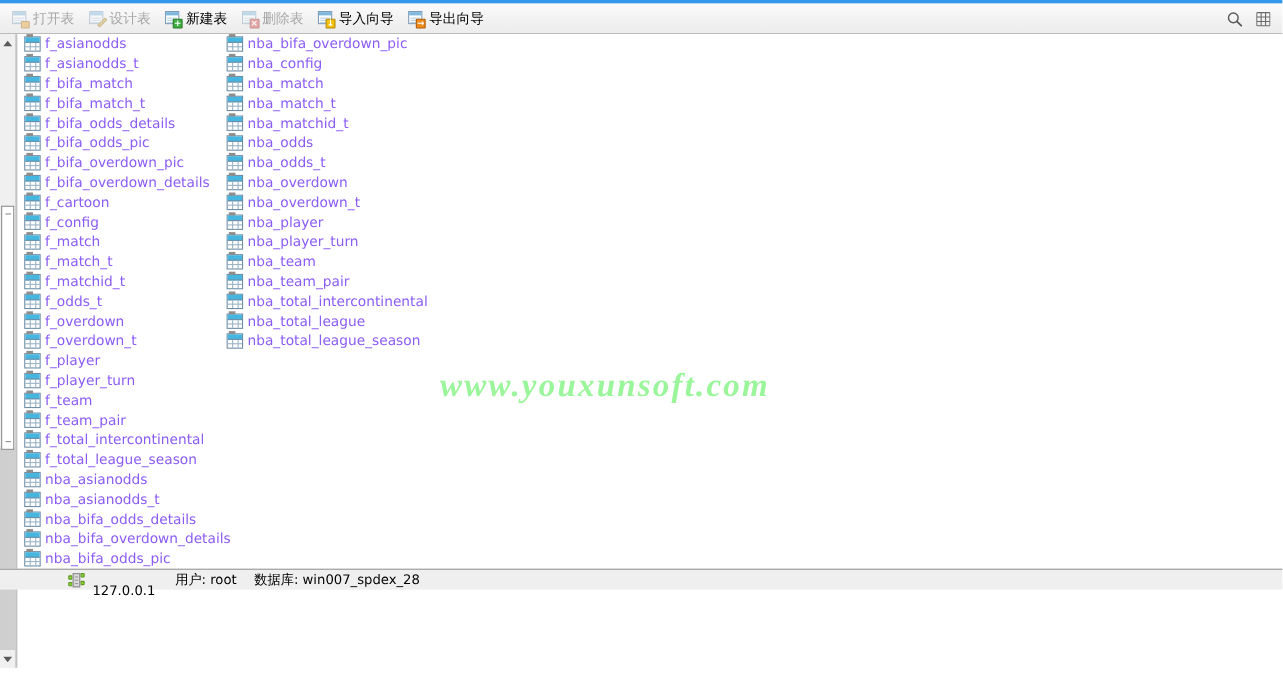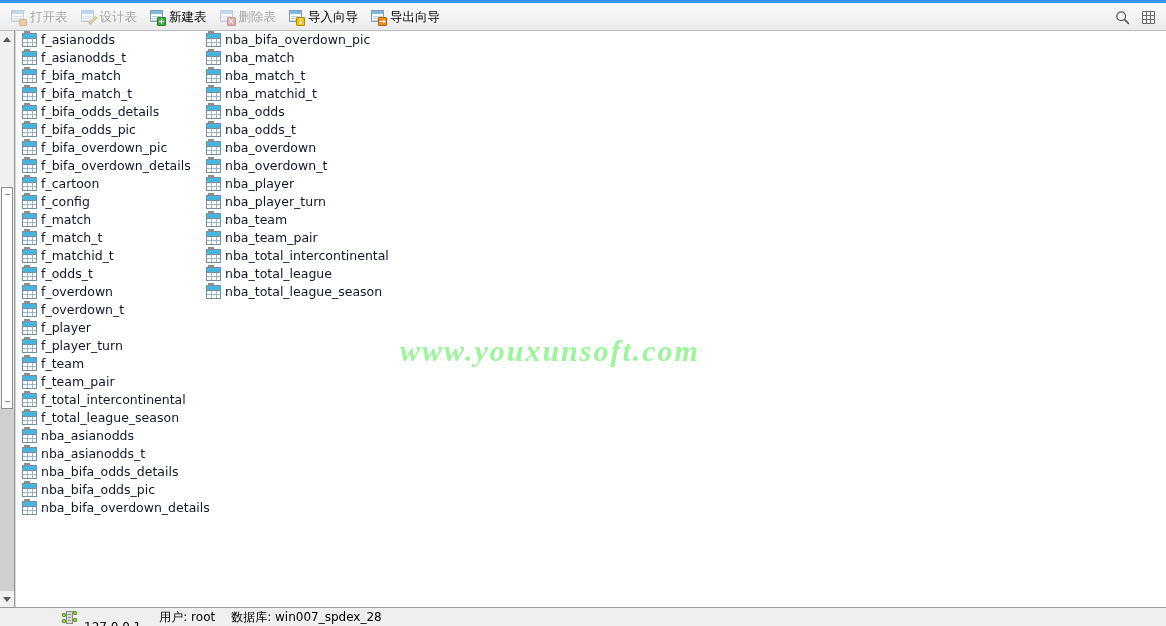--- a/index.html
+++ b/index.html
@@ -12,21 +12,21 @@
     overflow: hidden;
     background: #ffffff;
     font-family: "Liberation Sans", "DejaVu Sans", sans-serif;
     font-size: 12px;
     color: #000000;
     -webkit-font-smoothing: antialiased;
   }
   .app {
     position: relative;
     width: 1166px;
-    height: 626px;
+    height: 536px;
     box-sizing: border-box;
   }
 
   
   .tabstrip {
     position: absolute;
     left: 0; top: 0;
     width: 1166px; height: 4px;
     background: #f0f0f0;
   }
@@ -110,21 +110,21 @@
   .titem {
     height: 18px;
     display: flex;
     align-items: center;
     padding-left: 2px;
     white-space: nowrap;
   }
   .titem .tname {
     font-size: 12.5px;
     margin-left: 4px;
-    color: #0f172a;
+    color: #8b5cf6;
     font-family: "DejaVu Sans", "Liberation Sans", sans-serif;
     line-height: 18px;
   }
 
   
   .tbl-ico {
     width: 15px; height: 14px;
     position: relative;
     flex: 0 0 auto;
     background: #ffffff;
@@ -709,43 +709,53 @@
             <span class="tname">nba_bifa_odds_details</span>
           </div>
           <div class="titem">
             <span class="tbl-ico">
               <span class="tab"></span>
               <span class="hdr"></span>
               <span class="vline v1"></span>
               <span class="vline v2"></span>
               <span class="hline h1"></span>
             </span>
+            <span class="tname">nba_bifa_overdown_details</span>
+          </div>
+          <div class="titem">
+            <span class="tbl-ico">
+              <span class="tab"></span>
+              <span class="hdr"></span>
+              <span class="vline v1"></span>
+              <span class="vline v2"></span>
+              <span class="hline h1"></span>
+            </span>
             <span class="tname">nba_bifa_odds_pic</span>
-          </div>
-          <div class="titem">
-            <span class="tbl-ico">
-              <span class="tab"></span>
-              <span class="hdr"></span>
-              <span class="vline v1"></span>
-              <span class="vline v2"></span>
-              <span class="hline h1"></span>
-            </span>
-            <span class="tname">nba_bifa_overdown_details</span>
           </div>
         </div>
       <div class="col col2" id="col2">
           <div class="titem">
             <span class="tbl-ico">
               <span class="tab"></span>
               <span class="hdr"></span>
               <span class="vline v1"></span>
               <span class="vline v2"></span>
               <span class="hline h1"></span>
             </span>
             <span class="tname">nba_bifa_overdown_pic</span>
+          </div>
+          <div class="titem">
+            <span class="tbl-ico">
+              <span class="tab"></span>
+              <span class="hdr"></span>
+              <span class="vline v1"></span>
+              <span class="vline v2"></span>
+              <span class="hline h1"></span>
+            </span>
+            <span class="tname">nba_config</span>
           </div>
           <div class="titem">
             <span class="tbl-ico">
               <span class="tab"></span>
               <span class="hdr"></span>
               <span class="vline v1"></span>
               <span class="vline v2"></span>
               <span class="hline h1"></span>
             </span>
             <span class="tname">nba_match</span>

